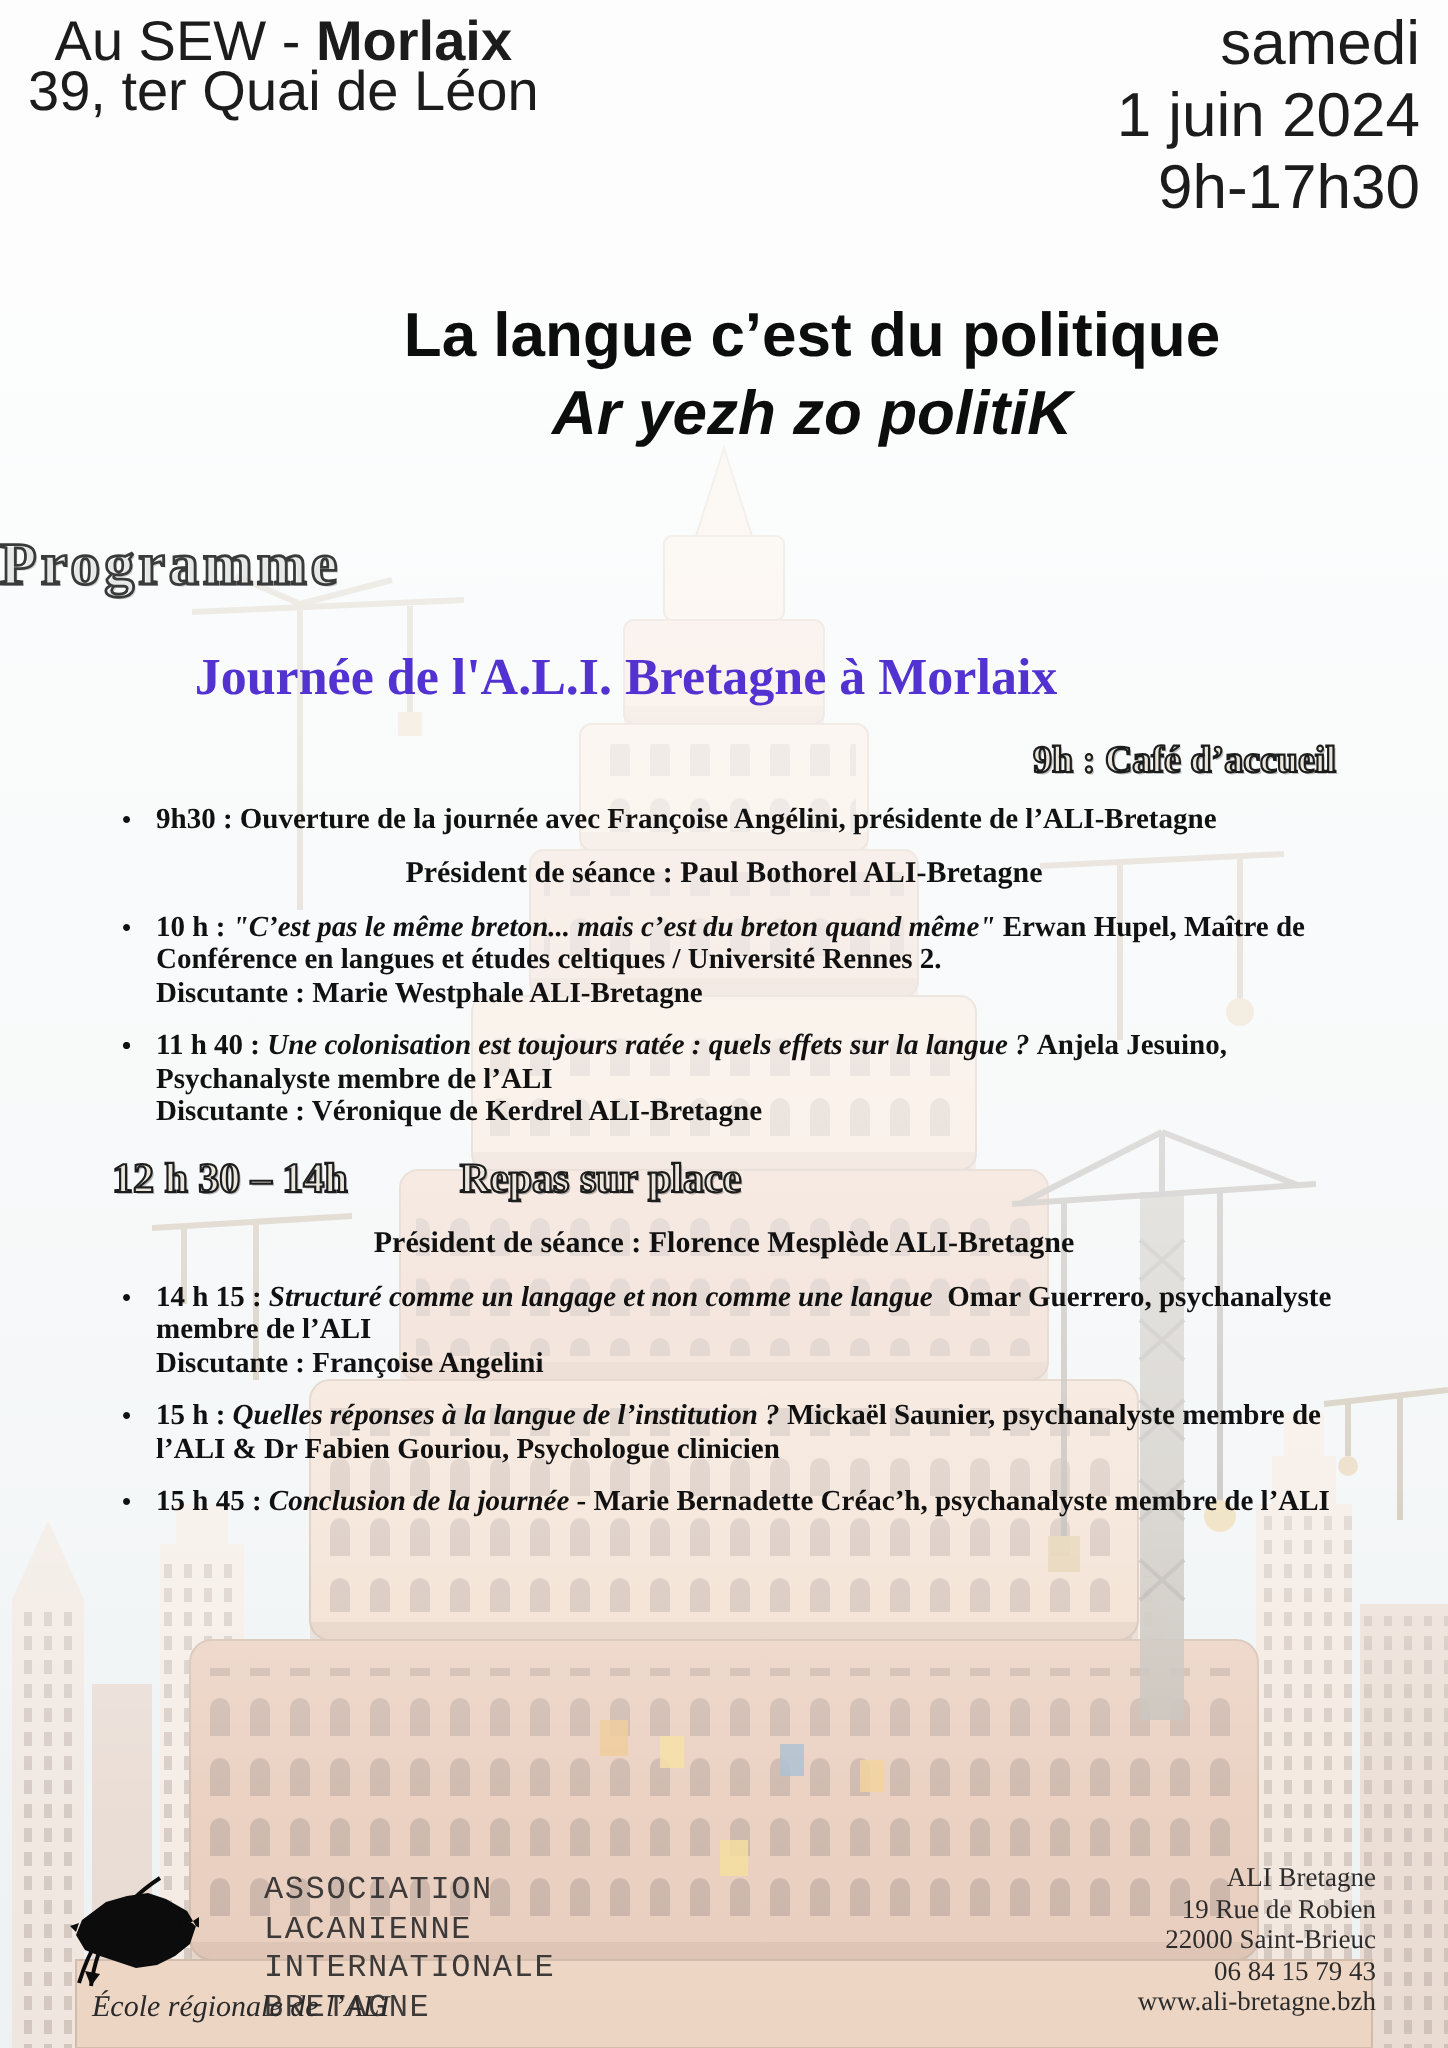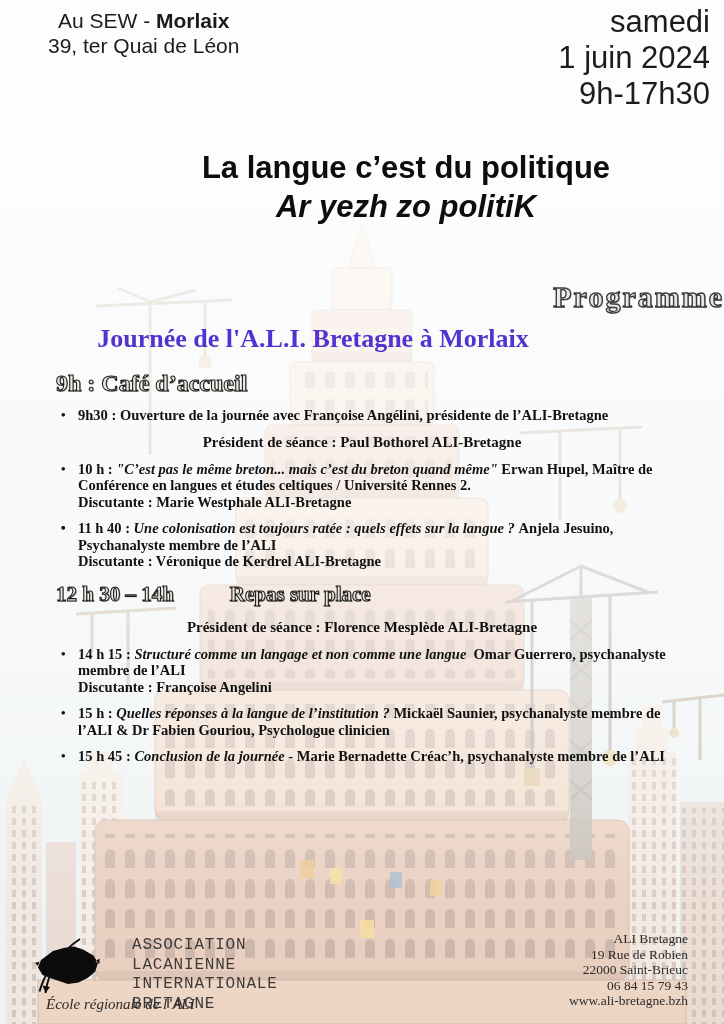--- a/index.html
+++ b/index.html
@@ -7,42 +7,42 @@
     width:724px;height:1024px;position:relative;overflow:hidden;
     background:#e1e8ea;
     font-family:"Liberation Serif", serif;
     color:#111;
   }
   .bg-svg{position:absolute;inset:0;z-index:0;}
   .layer{position:absolute;z-index:2;}
 
   
   .venue{left:14px;top:8px;text-align:center;font-family:"Liberation Sans",sans-serif;
-         font-size:21px;line-height:25px;color:#1c1c1c;margin-left:34px;}
+         font-size:28px;line-height:25px;color:#1c1c1c;}
   .venue b{font-weight:700;}
   .datetime{right:14px;top:4px;text-align:right;font-family:"Liberation Sans",sans-serif;
          font-size:31px;line-height:36px;color:#1c1c1c;}
 
   
   .title-block{left:0;top:148px;width:724px;text-align:center;
          font-family:"Liberation Sans",sans-serif;font-weight:700;
          font-size:31px;line-height:39px;color:#0d0d0d;padding-left:44px;}
   .title-br{font-style:italic;}
 
-  .programme{left:0;top:280px;width:724px;text-align:right;
+  .programme{left:0;top:266px;width:724px;text-align:left;
          font-size:30px;font-weight:700;letter-spacing:2px;
          color:rgba(255,255,255,0.55);
          -webkit-text-stroke:1.4px #3a3a3a;
          text-shadow:1px 1px 0 rgba(60,60,60,0.25);}
   .event-title{left:0;top:324px;width:626px;text-align:center;
          font-size:26px;font-weight:700;color:#5232d0;}
 
   
   .program{left:56px;top:368px;width:612px;}
-  .prog-heading{ text-align:left;font-size:24px;font-weight:700;margin:2px 0 10px;
+  .prog-heading{ text-align:right;font-size:19px;font-weight:700;margin:2px 0 10px;
          color:#ece7dc;-webkit-text-stroke:1.1px #1d1d1d;
          text-shadow:1px 1px 0 rgba(40,40,40,0.3);}
   .prog-lunch{ font-size:21px;font-weight:700;margin:12px 0 12px;
          color:#ece7dc;-webkit-text-stroke:1.1px #1d1d1d;
          text-shadow:1px 1px 0 rgba(40,40,40,0.3);}
   .prog-lunch .gap{display:inline-block;width:56px;}
   .prog-chair{text-align:center;font-size:15px;font-weight:700;margin:4px 0 10px;}
   .prog-bullet{position:relative;padding-left:22px;margin:0 0 10px;
          font-size:14.5px;line-height:16.5px;font-weight:700;}
   .prog-bullet .dot{position:absolute;left:5px;top:0;font-size:13px;}

